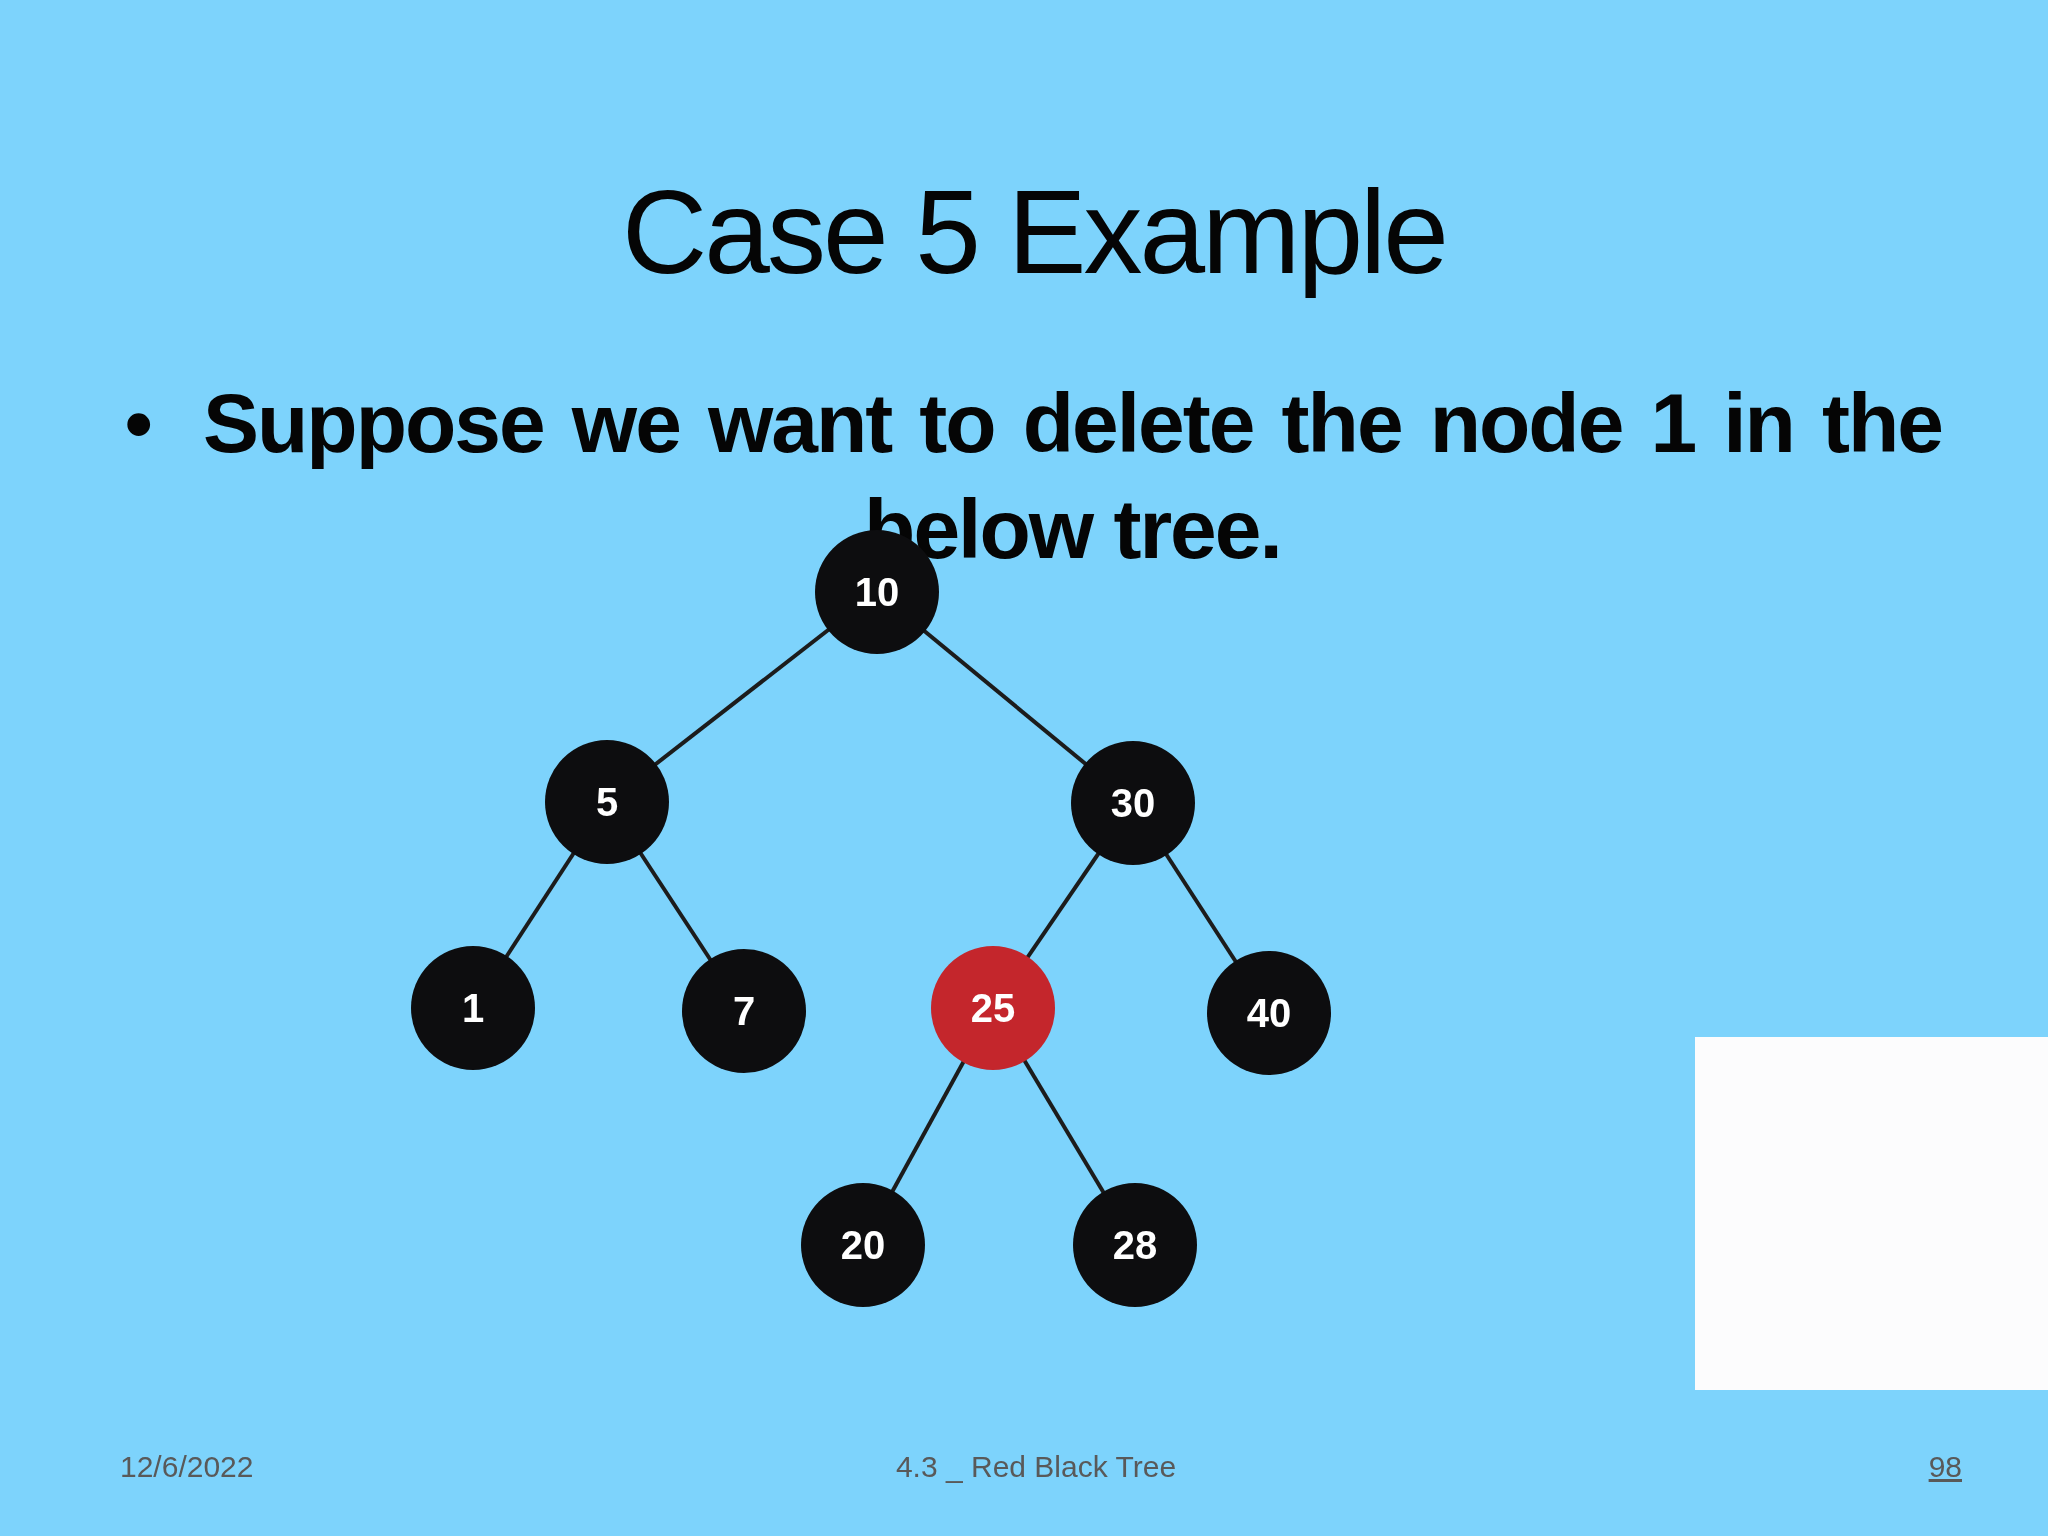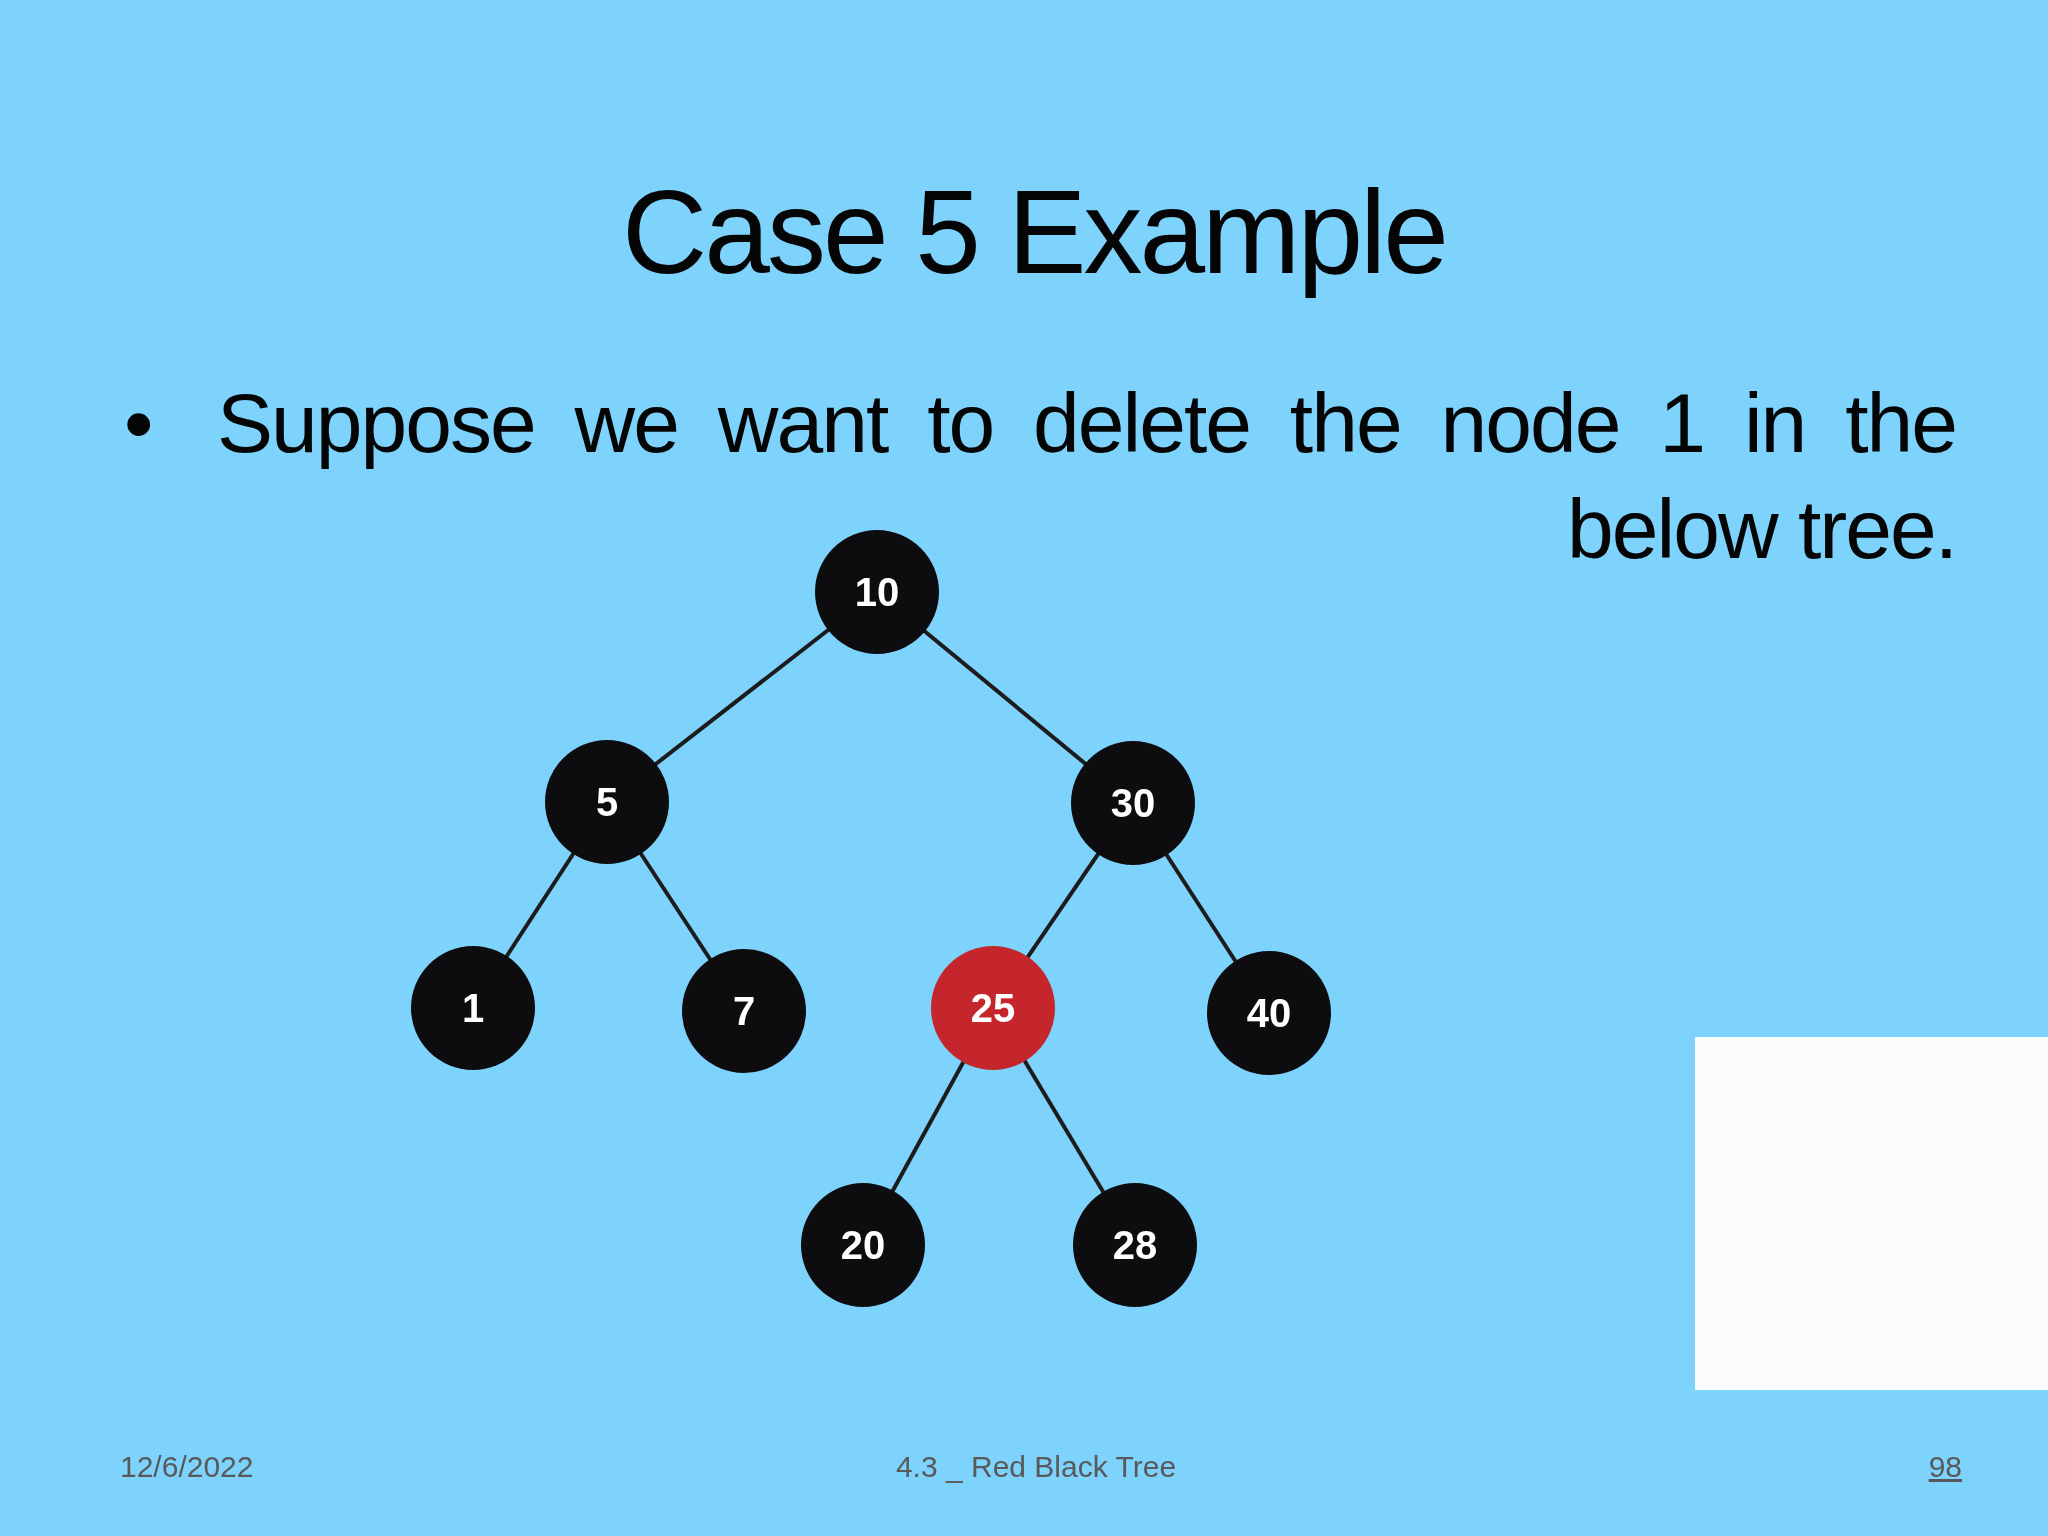--- a/index.html
+++ b/index.html
@@ -33,34 +33,35 @@
     position: absolute;
     top: 370px;
     left: 124px;
     font-size: 84px;
     line-height: 106px;
     color: #050505;
   }
   .bullet-text {
     position: absolute;
     top: 370px;
-    left: 217px;
+    left: 203px;
     width: 1739px;
     font-size: 84px;
     line-height: 106px;
     letter-spacing: -2px;
     color: #050505;
+    font-weight: bold;
   }
   .bullet-line-1 {
     text-align: justify;
     text-align-last: justify;
     white-space: normal;
   }
   .bullet-line-2 {
-    text-align: right;
+    text-align: center;
   }
   .tree-svg {
     position: absolute;
     top: 0;
     left: 0;
     width: 2048px;
     height: 1536px;
   }
   .footer {
     position: absolute;

